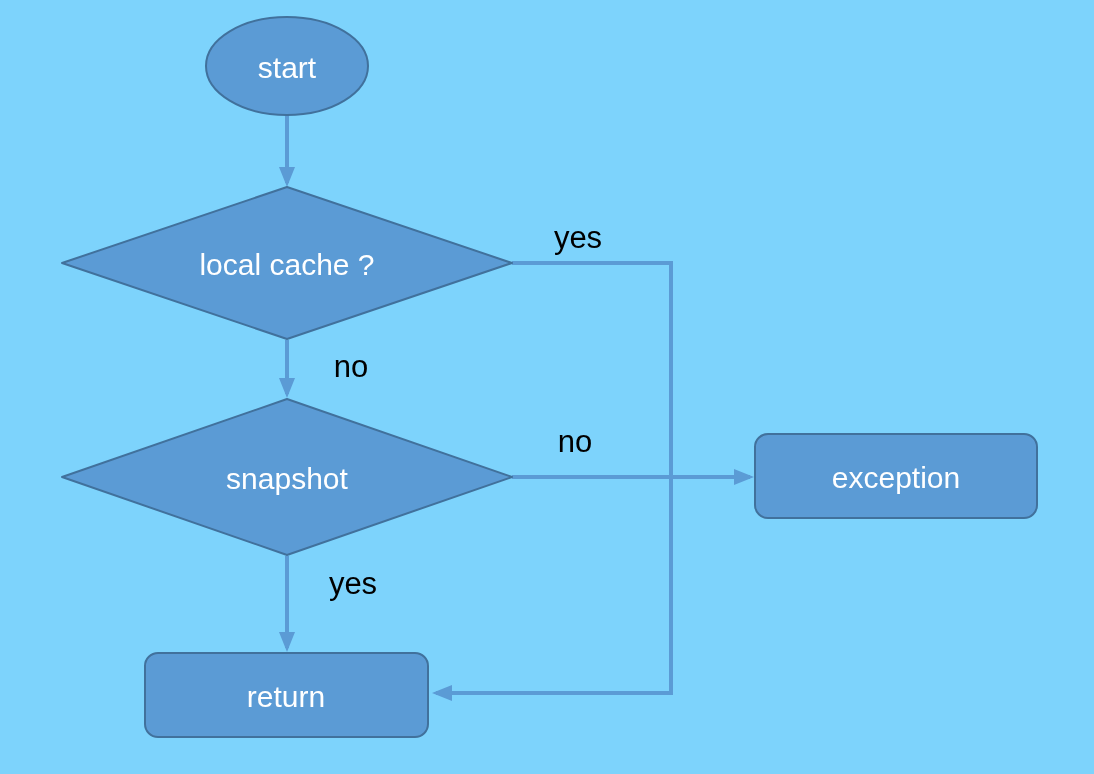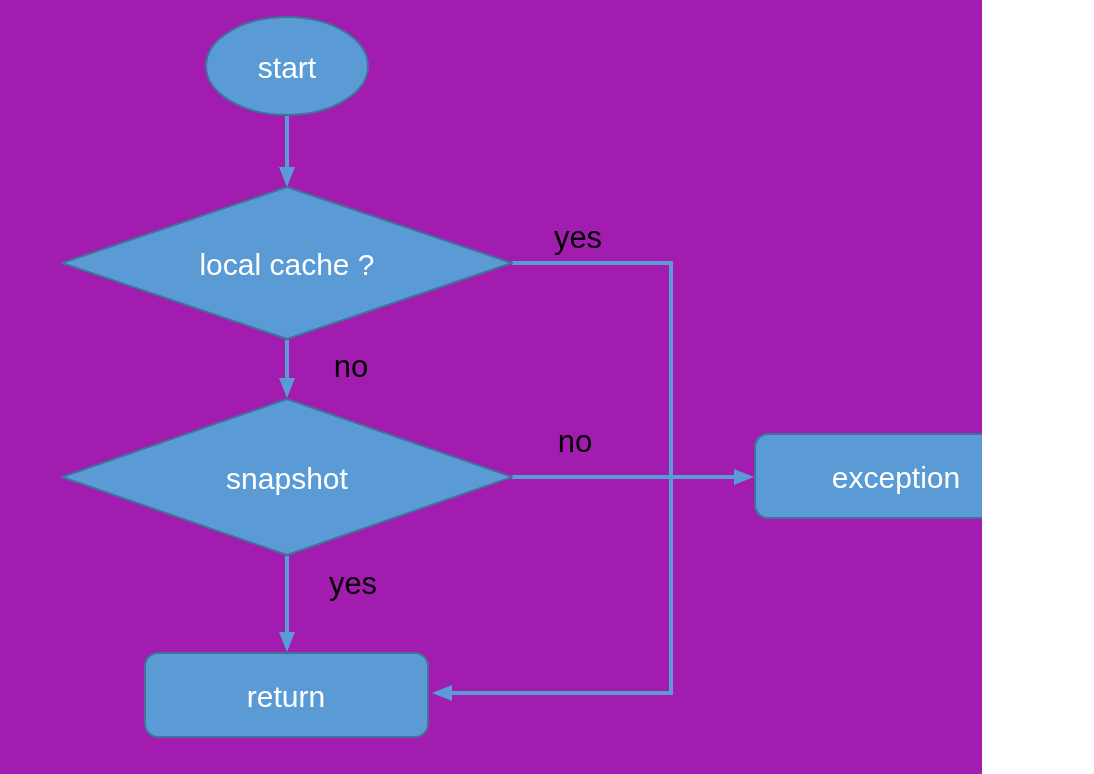--- a/index.html
+++ b/index.html
@@ -3,23 +3,23 @@
 <meta charset="utf-8">
 <style>
   html, body {
     margin: 0;
     padding: 0;
     background: #ffffff;
     font-family: "Liberation Sans", sans-serif;
   }
   .canvas-wrap {
     position: relative;
-    width: 982px;
+    width: 1094px;
     height: 774px;
-    background: #a21caf;
+    background: #7dd3fc;
     overflow: hidden;
   }
   .node {
     fill: #5b9bd5;
     stroke: #41719c;
     stroke-width: 2;
     stroke-linejoin: round;
   }
   .edge {
     fill: none;

